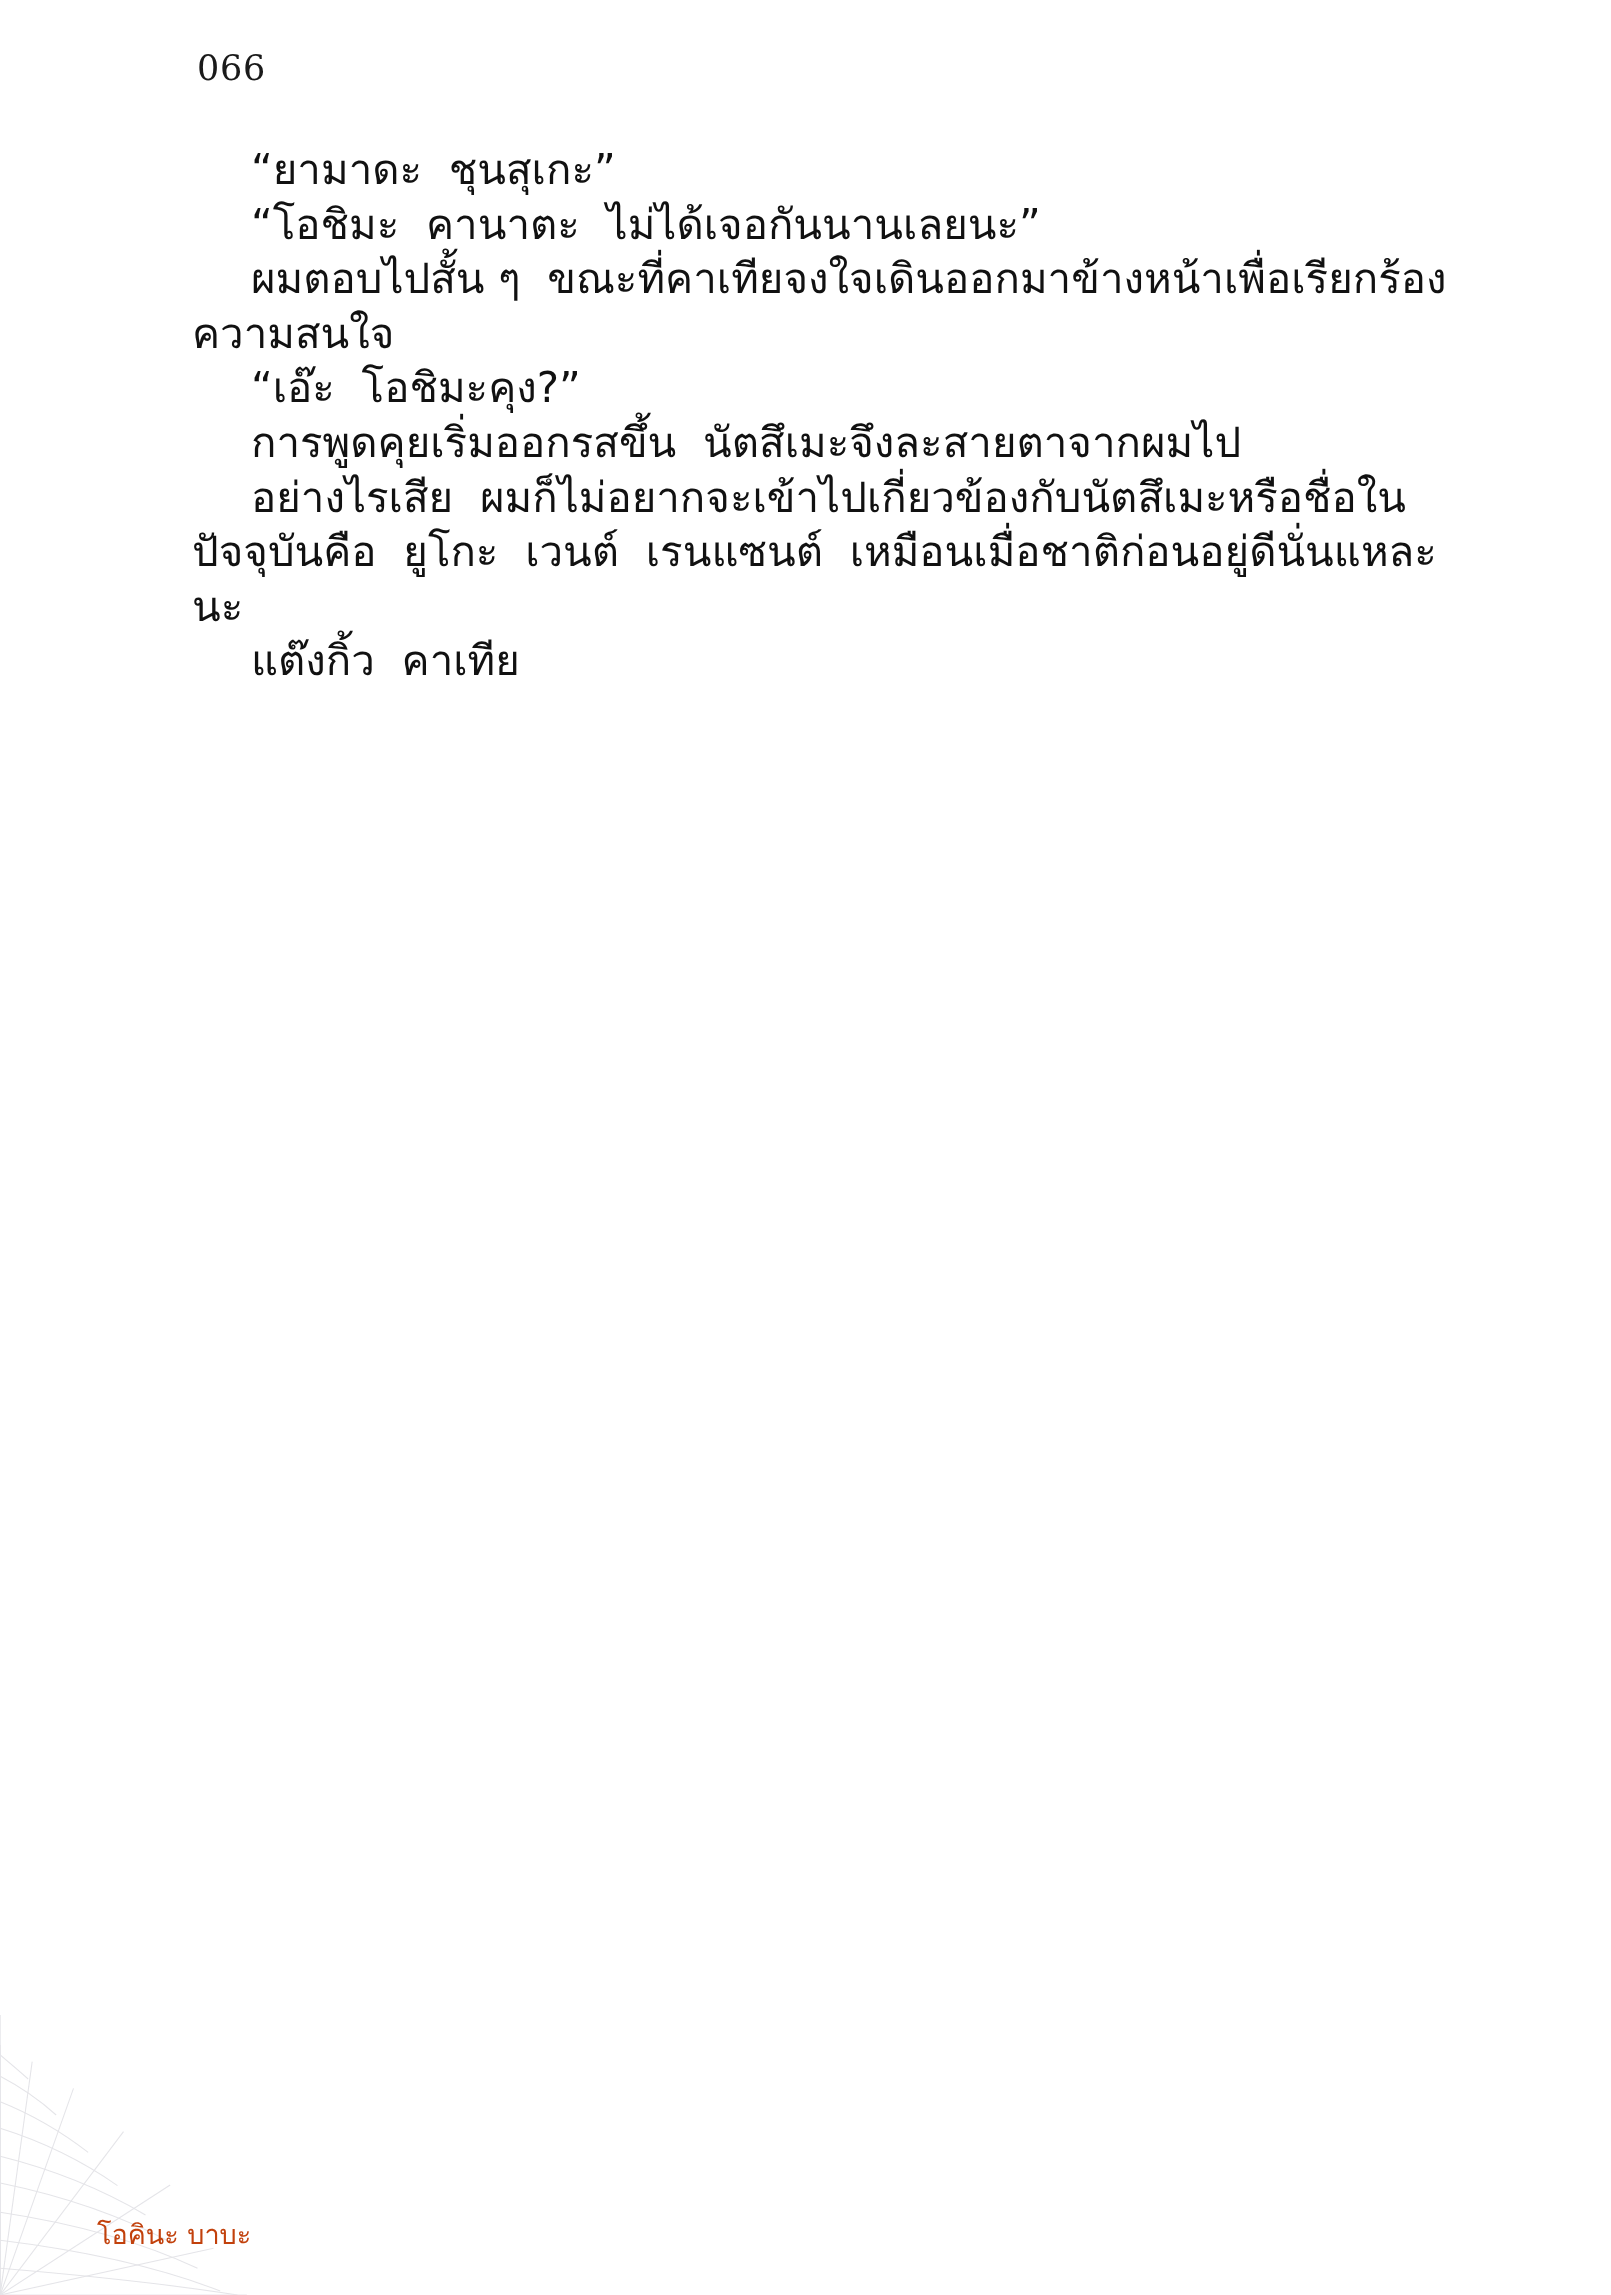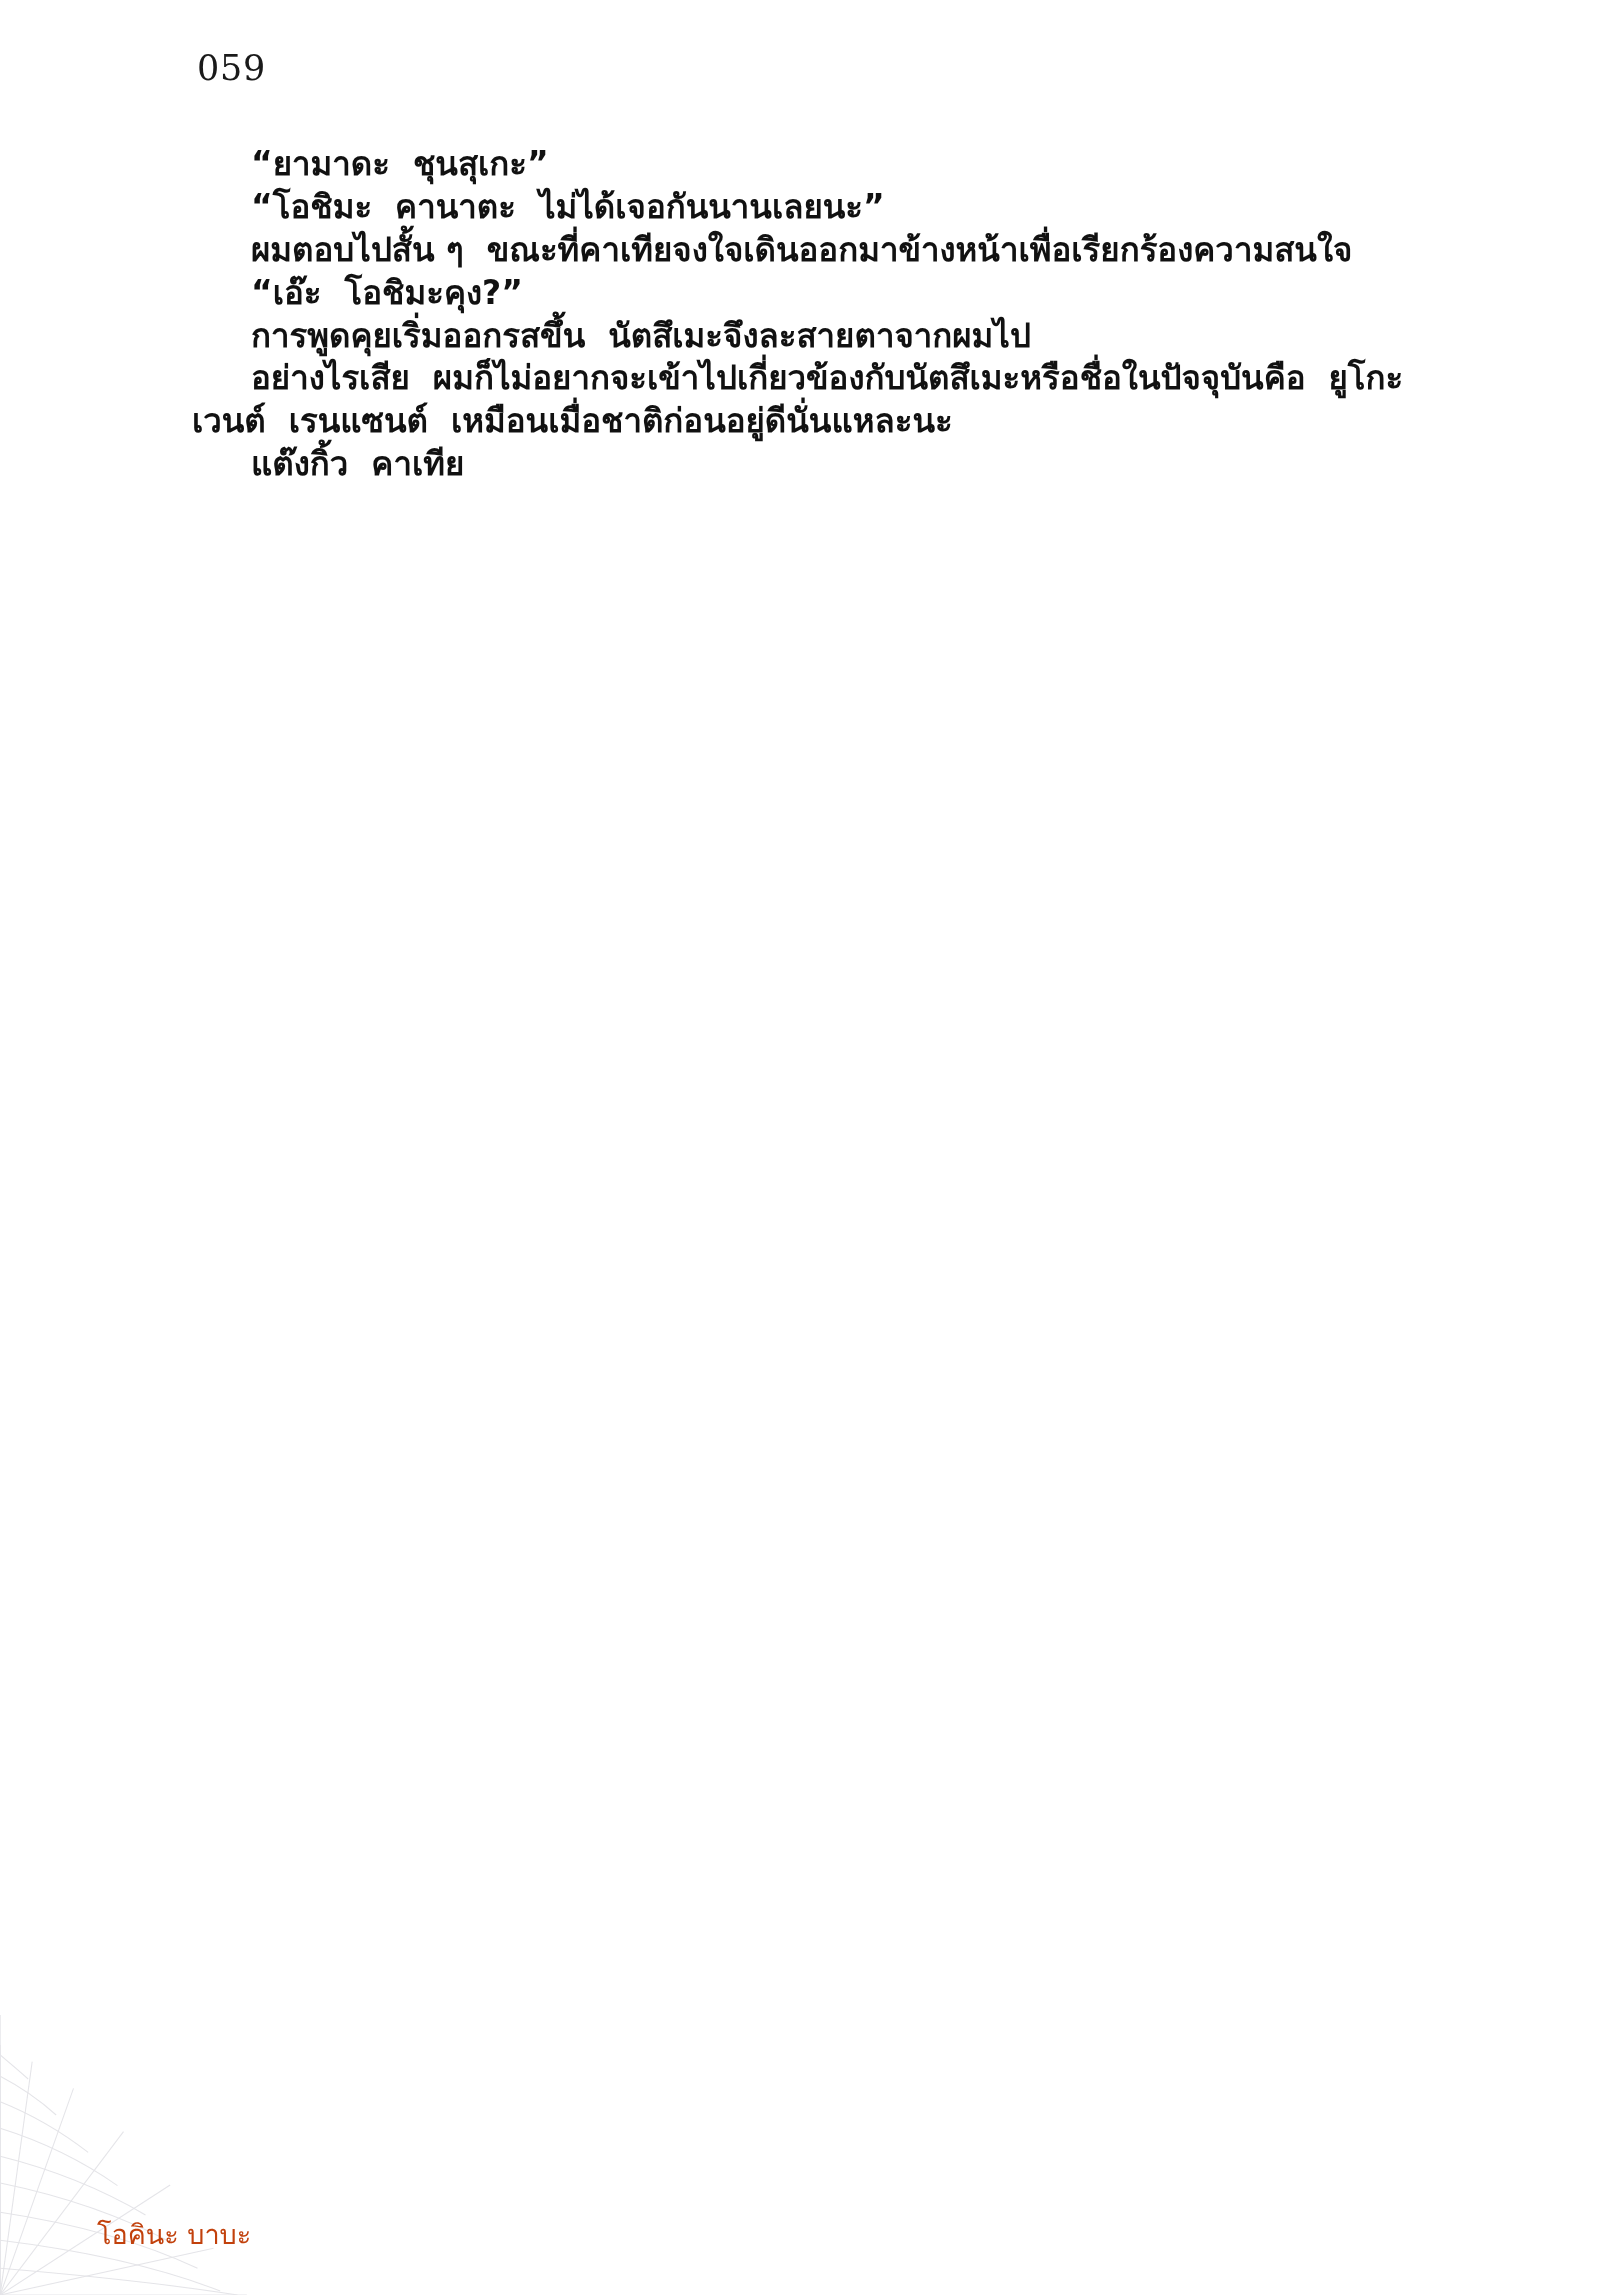--- a/index.html
+++ b/index.html
@@ -30,25 +30,24 @@
     letter-spacing: 0.7px;
     color: #1a1a1a;
     font-family: "DejaVu Serif", serif;
   }
 
   .body-text {
     position: absolute;
     left: 192px;
     top: 143px;
     width: 1255px;
-    font-size: 33px;
+    font-size: 42px;
     line-height: 1.30;
     color: #111111;
     font-family: "DejaVu Sans", sans-serif;
-    font-weight: bold;
   }
 
   .para {
     margin: 0 0 0 0;
     text-indent: 0;
     white-space: pre-wrap;
     word-break: break-word;
   }
 
   .indent {
@@ -74,21 +73,21 @@
     font-size: 27px;
     color: #c2410c;
     font-family: "DejaVu Sans", sans-serif;
   }
 </style>
 </head>
 <body>
 
 <div class="page">
 
-  <div class="page-number">059</div>
+  <div class="page-number">066</div>
 
   <div class="body-text">
     <p class="para"><span class="indent"></span><span>“ยามาดะ  ชุนสุเกะ”</span></p>
     <p class="para"><span class="indent"></span><span>“โอชิมะ  คานาตะ  ไม่ได้เจอกันนานเลยนะ”</span></p>
     <p class="para"><span class="indent"></span><span>ผมตอบไปสั้น ๆ  ขณะที่คาเทียจงใจเดินออกมาข้างหน้าเพื่อเรียกร้องความสนใจ</span></p>
     <p class="para"><span class="indent"></span><span>“เอ๊ะ  โอชิมะคุง?”</span></p>
     <p class="para"><span class="indent"></span><span>การพูดคุยเริ่มออกรสขึ้น  นัตสึเมะจึงละสายตาจากผมไป</span></p>
     <p class="para"><span class="indent"></span><span>อย่างไรเสีย  ผมก็ไม่อยากจะเข้าไปเกี่ยวข้องกับนัตสึเมะหรือชื่อในปัจจุบันคือ  ยูโกะ  เวนต์  เรนแซนต์  เหมือนเมื่อชาติก่อนอยู่ดีนั่นแหละนะ</span></p>
     <p class="para"><span class="indent"></span><span>แต๊งกิ้ว  คาเทีย</span></p>
   </div>

